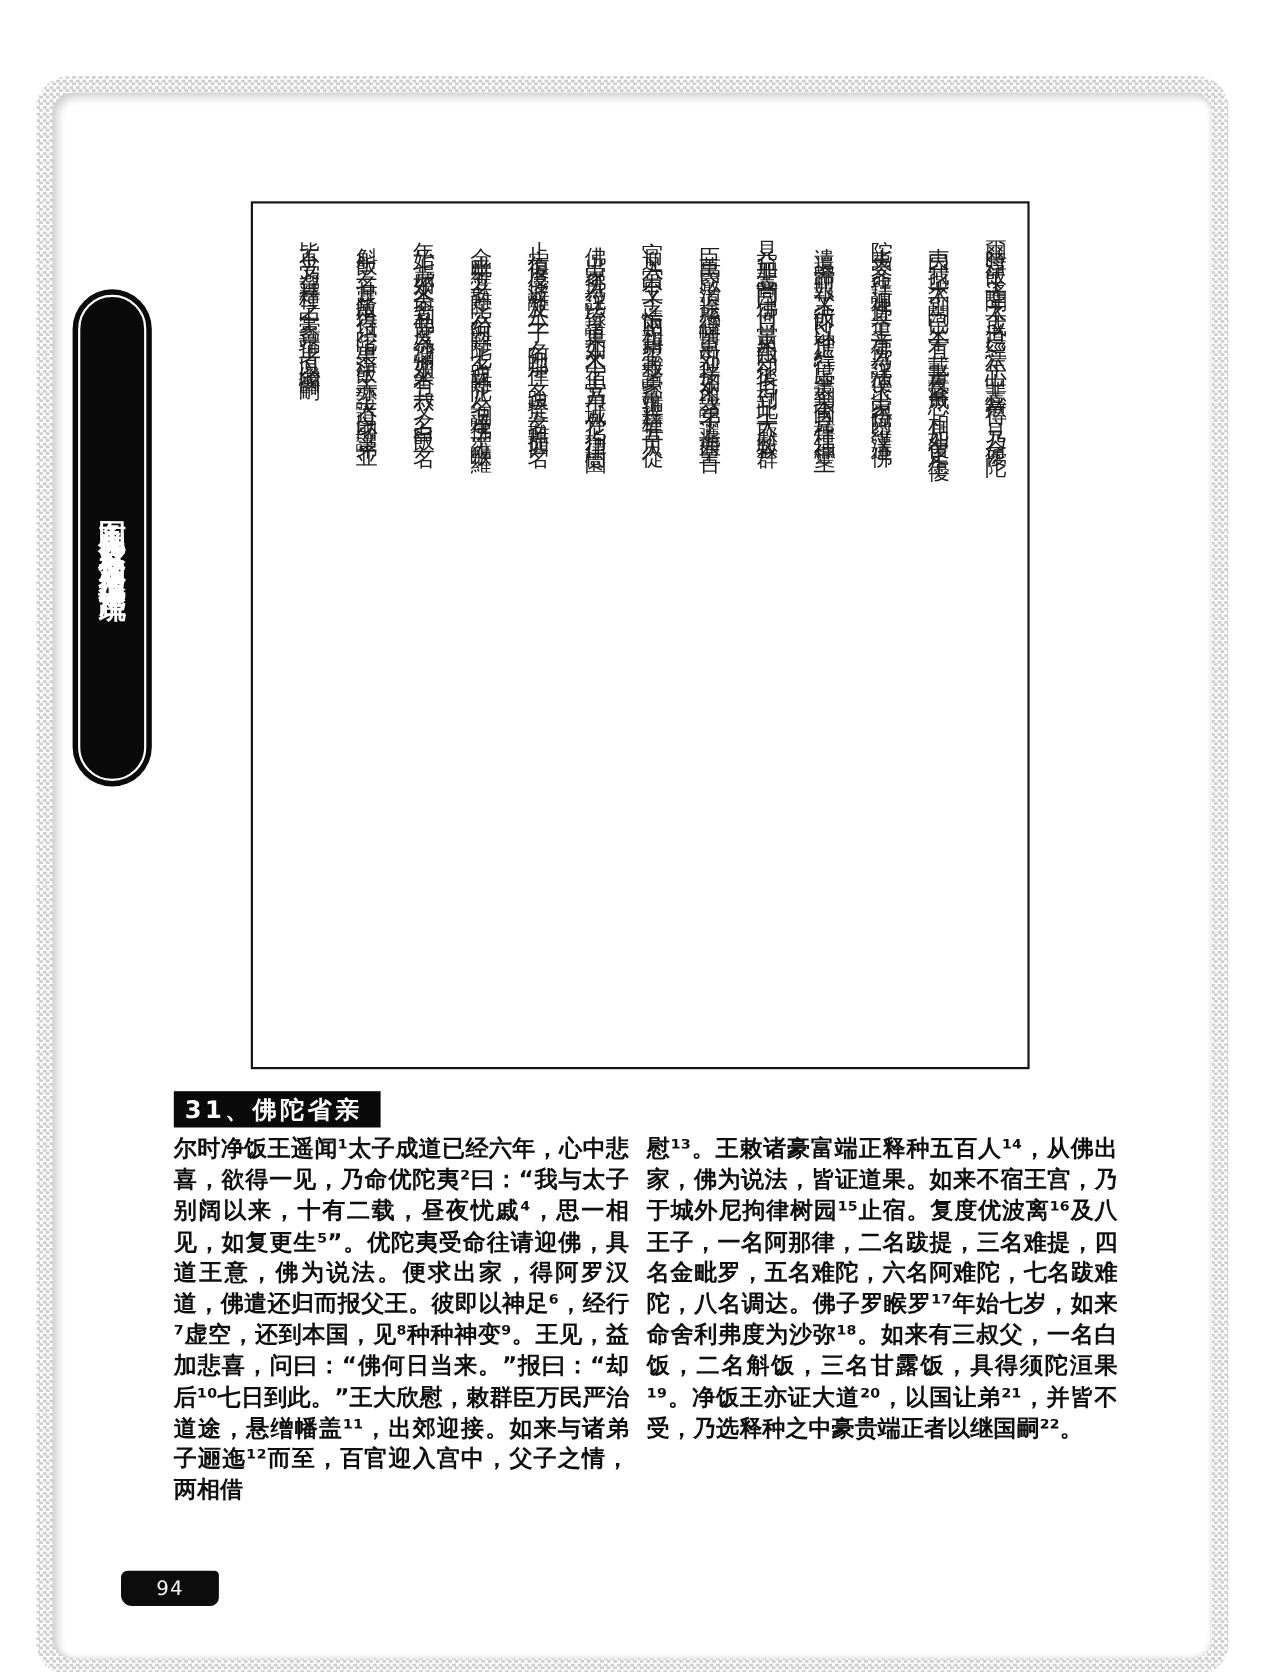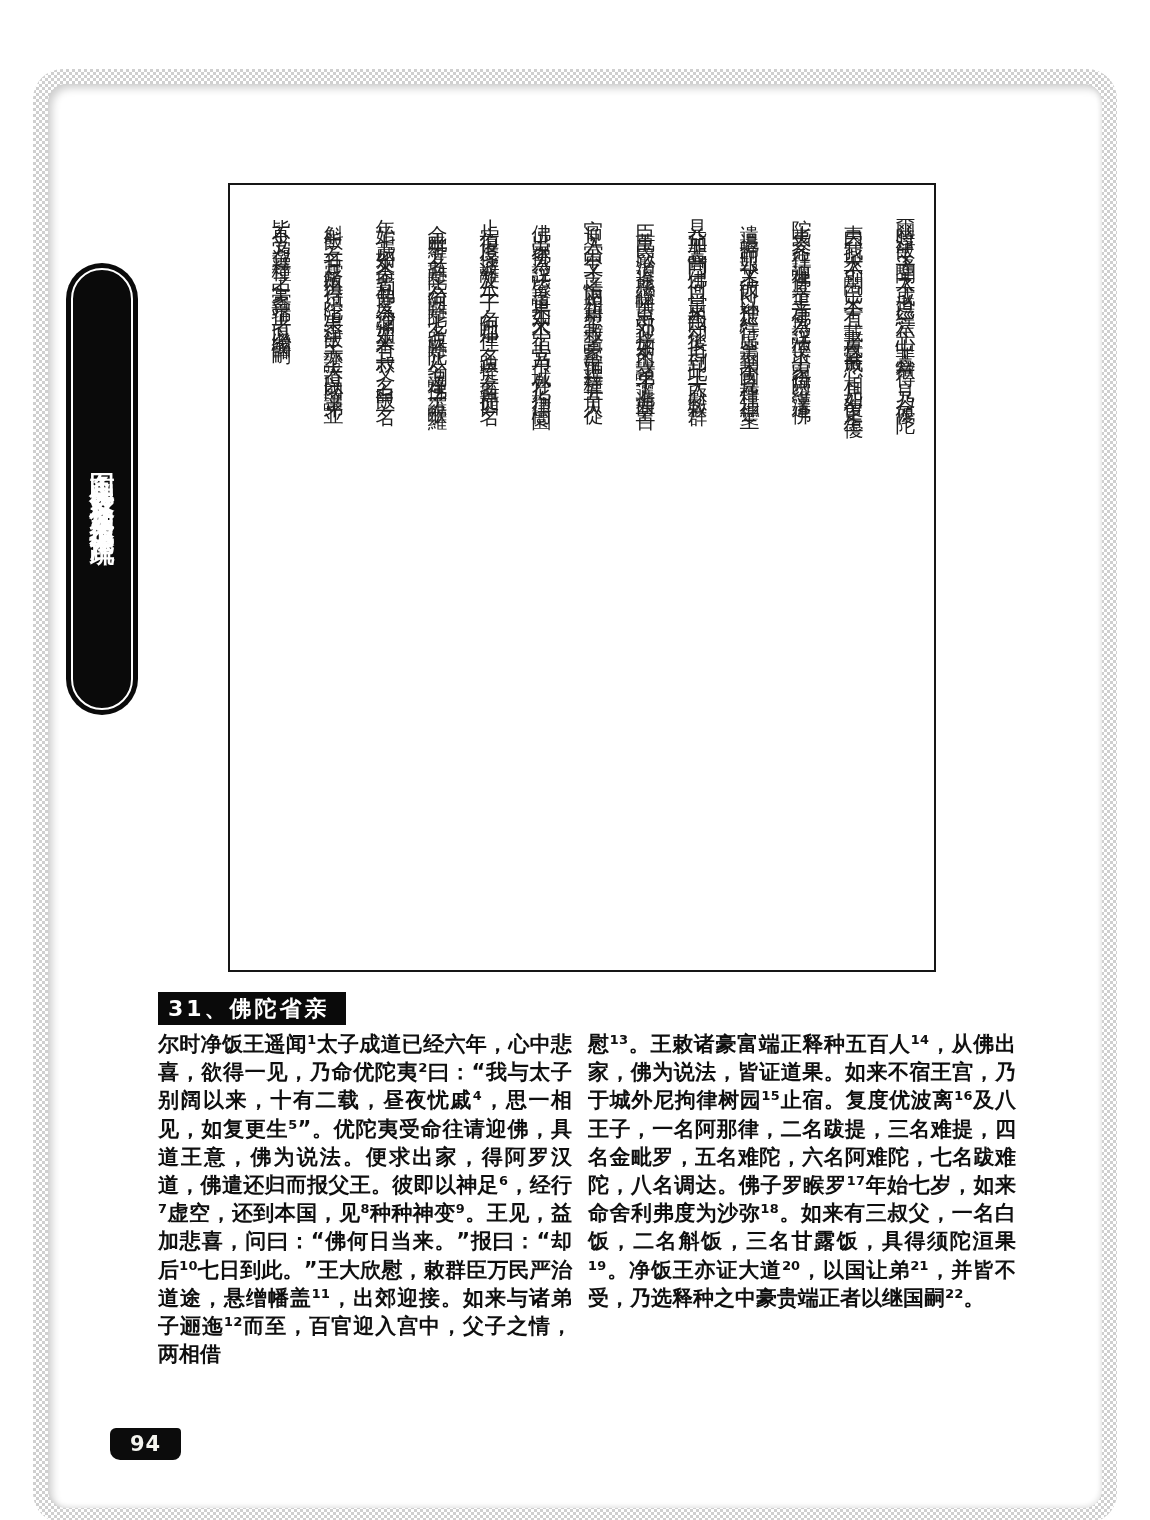--- a/index.html
+++ b/index.html
@@ -61,24 +61,24 @@
   .body-col{
     position:absolute;top:994px;
     font-size:21px;line-height:28.2px;font-weight:600;
     text-align:justify;color:#0f0f0f;
     font-family:"DejaVu Sans","Liberation Sans",sans-serif;
   }
   .body-col.left{left:158px;width:414px;}
   .body-col.right{left:588px;width:428px;}
   
   .page-num{
-    position:absolute;left:110px;top:1392px;width:71px;height:32px;
+    position:absolute;left:110px;top:1392px;width:89px;height:32px;
     background:#0c0c0c;color:#f5f5ef;
     display:flex;align-items:center;justify-content:center;
-    font-size:21px;font-weight:bold;letter-spacing:1px;
+    font-size:18px;font-weight:normal;letter-spacing:1px;
     border-radius:6px 4px 8px 10px;
   }
 </style>
 </head>
 <body>
 
 <div class="page">
 
   <div class="border-band">
     <div class="page-inner"></div>

